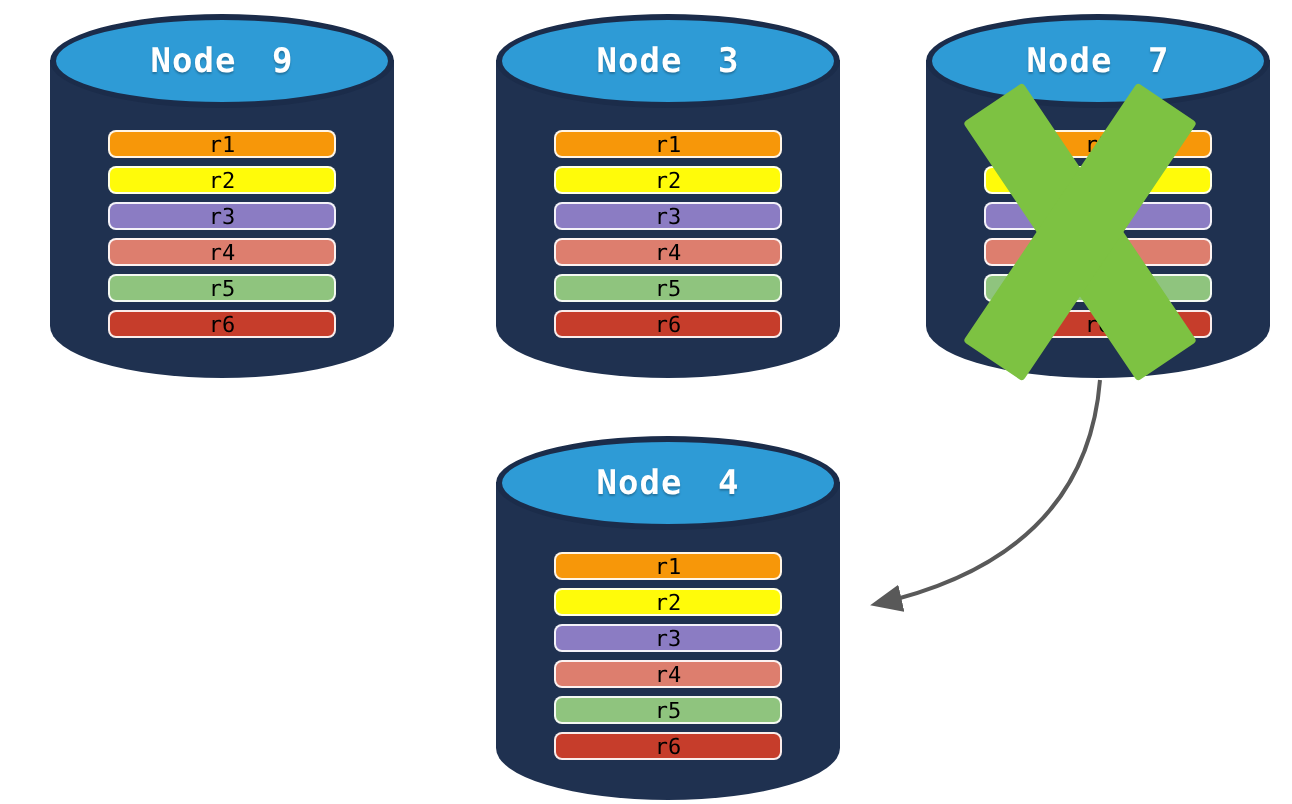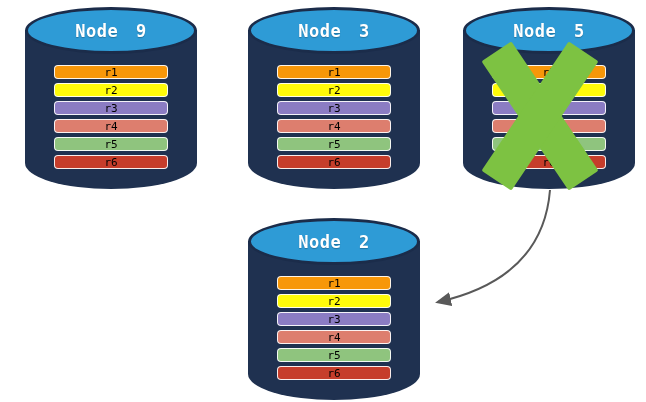--- a/index.html
+++ b/index.html
@@ -78,39 +78,39 @@
       <div class="row" style="background-color: rgb(139, 124, 195);">r3</div>
       <div class="row" style="background-color: rgb(221, 126, 110);">r4</div>
       <div class="row" style="background-color: rgb(143, 196, 126);">r5</div>
       <div class="row" style="background-color: rgb(198, 61, 43);">r6</div>
     </div>
   </div>
 
   <div class="node" style="left:463px; top:7px;">
     <div class="node-body" style="background-color: rgb(31, 49, 80);"></div>
     <div class="node-top" style="background-color: rgb(46, 155, 214); border-color: rgb(27, 44, 74);"></div>
-    <div class="node-title">Node 5</div>
+    <div class="node-title">Node 7</div>
     <div class="rows">
       <div class="row" style="background-color: rgb(247, 151, 9);">r1</div>
       <div class="row" style="background-color: rgb(255, 251, 10);">r2</div>
       <div class="row" style="background-color: rgb(139, 124, 195);">r3</div>
       <div class="row" style="background-color: rgb(221, 126, 110);">r4</div>
       <div class="row" style="background-color: rgb(143, 196, 126);">r5</div>
       <div class="row" style="background-color: rgb(198, 61, 43);">r6</div>
     </div>
     <div class="x-mark">
       <div class="x-bar a" style="background-color: rgb(125, 194, 66);"></div>
       <div class="x-bar b" style="background-color: rgb(125, 194, 66);"></div>
     </div>
   </div>
 
   <div class="node" style="left:248px; top:218px;">
     <div class="node-body" style="background-color: rgb(31, 49, 80);"></div>
     <div class="node-top" style="background-color: rgb(46, 155, 214); border-color: rgb(27, 44, 74);"></div>
-    <div class="node-title">Node 2</div>
+    <div class="node-title">Node 4</div>
     <div class="rows">
       <div class="row" style="background-color: rgb(247, 151, 9);">r1</div>
       <div class="row" style="background-color: rgb(255, 251, 10);">r2</div>
       <div class="row" style="background-color: rgb(139, 124, 195);">r3</div>
       <div class="row" style="background-color: rgb(221, 126, 110);">r4</div>
       <div class="row" style="background-color: rgb(143, 196, 126);">r5</div>
       <div class="row" style="background-color: rgb(198, 61, 43);">r6</div>
     </div>
   </div>
 

